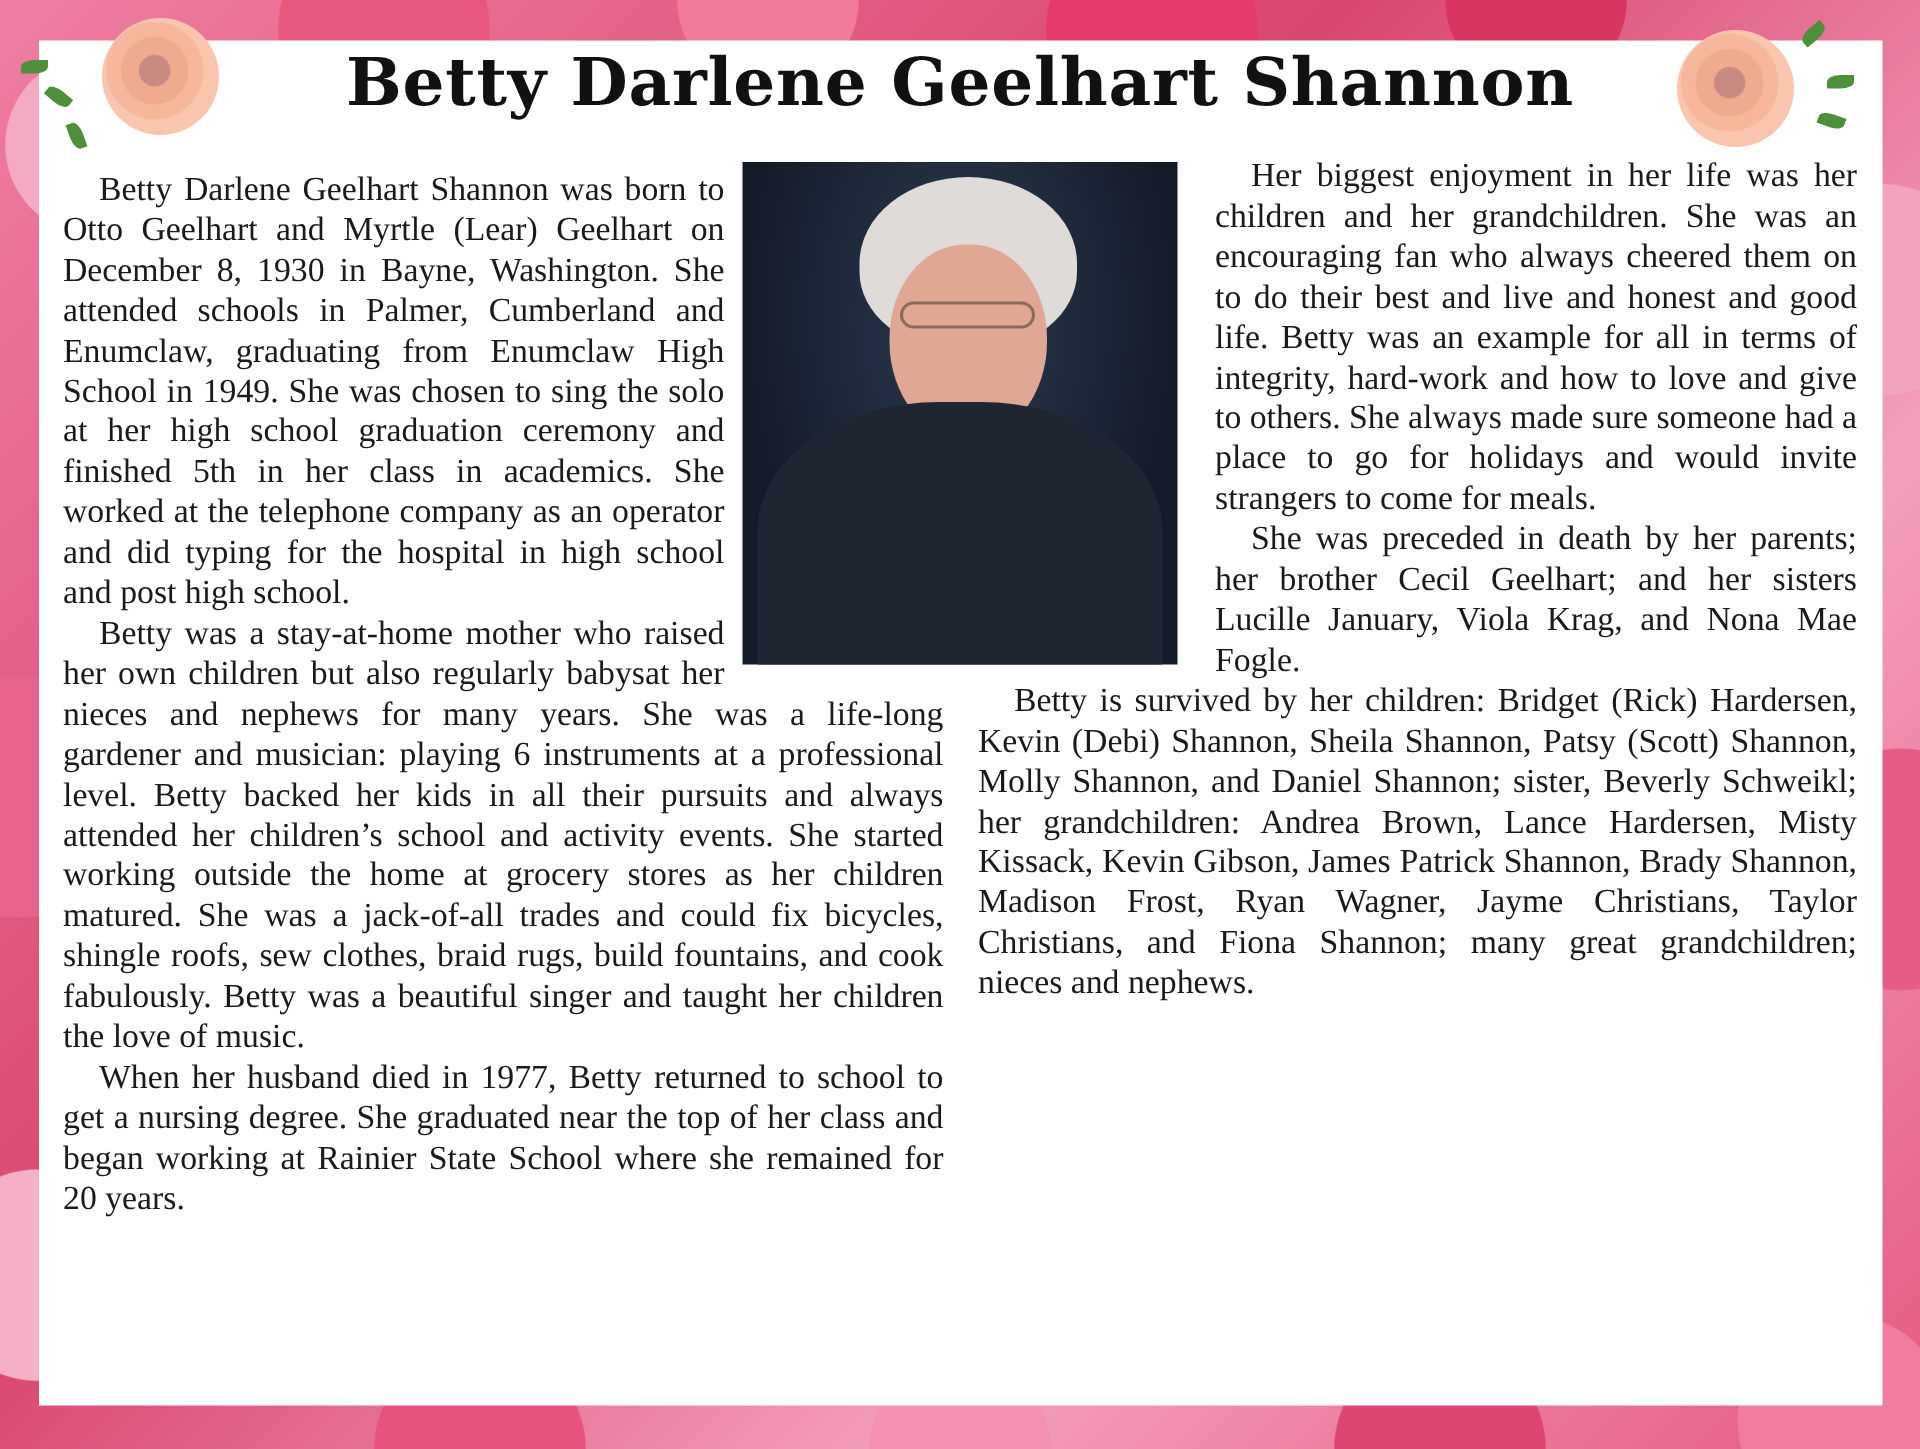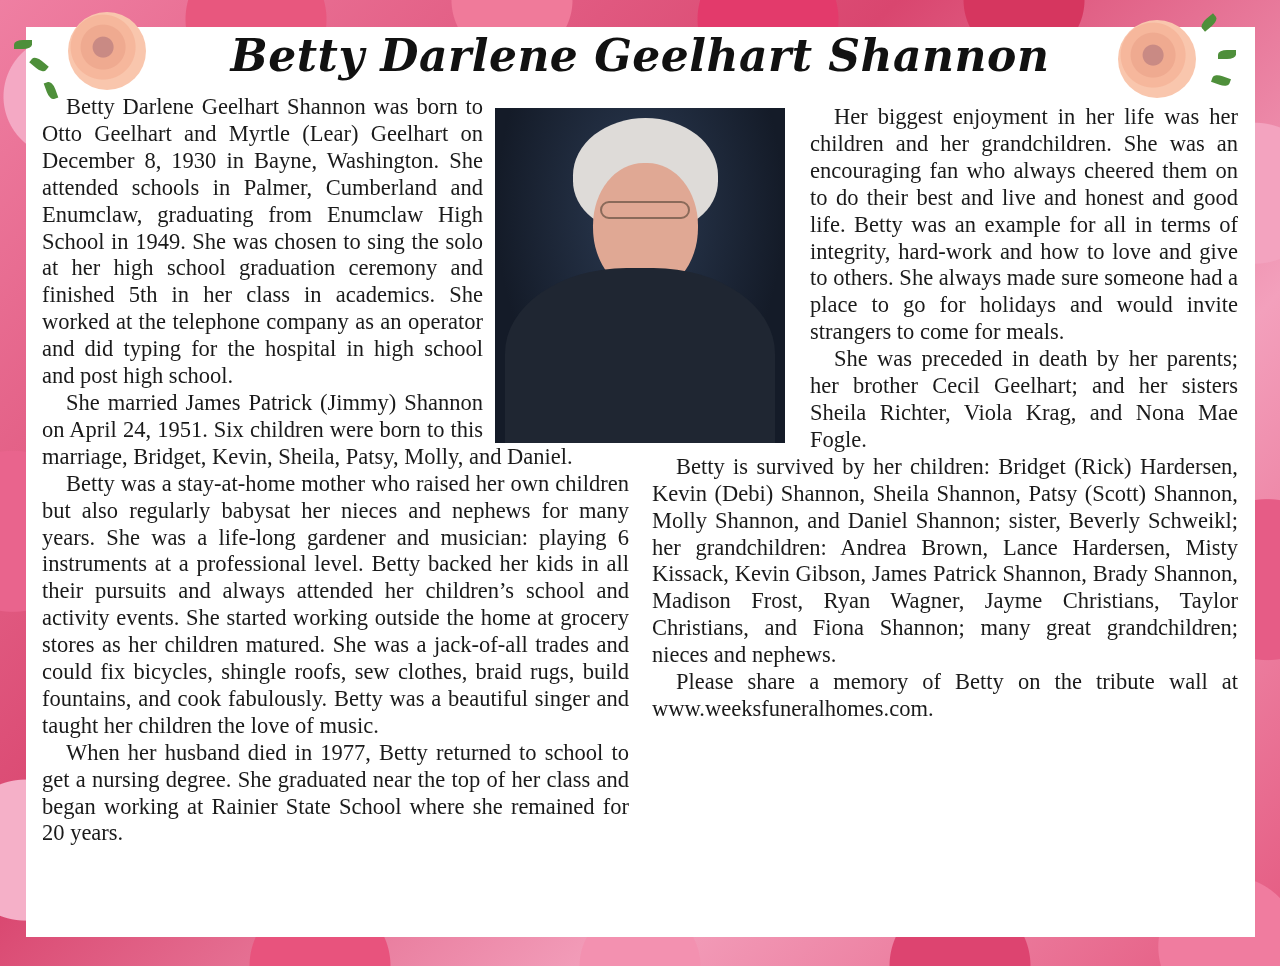--- a/index.html
+++ b/index.html
@@ -15,28 +15,28 @@
       radial-gradient(circle at 1% 55%, #e9648d 0 80px, transparent 81px),
       radial-gradient(circle at 2% 88%, #f5b0c8 0 70px, transparent 71px),
       radial-gradient(circle at 25% 100%, #e8537d 0 70px, transparent 71px),
       radial-gradient(circle at 50% 100%, #f391b0 0 60px, transparent 61px),
       radial-gradient(circle at 75% 100%, #dd4470 0 70px, transparent 71px),
       radial-gradient(circle at 96% 98%, #f07c9f 0 70px, transparent 71px),
       linear-gradient(135deg,#ef7fa2,#d9466f 40%,#f3a0bc 70%,#e4587f);
   }
   .panel{position:absolute;left:26px;top:27px;width:1229px;height:910px;background:#fff;}
   .title{position:absolute;left:0;top:30px;width:1280px;text-align:center;
-    font-family:"DejaVu Serif",serif;font-style:italic;font-weight:bold;font-size:44px;
+    font-family:"DejaVu Serif",serif;font-weight:bold;font-size:44px;
     color:#111;letter-spacing:0.5px;}
   .rose{position:absolute;width:78px;height:78px;border-radius:50%;
     background:radial-gradient(circle at 45% 45%, #c98a84 0 10px, #efaa90 11px 22px, #f6b79c 23px 32px, #f9c6ad 33px 39px);}
   .leaf{position:absolute;width:18px;height:9px;background:#4e8f3a;border-radius:50% 0 50% 0;}
   .col{position:absolute;font-family:"Liberation Serif",serif;font-size:22.5px;line-height:26.9px;color:#1a1a1a;text-align:justify;}
   .col p{margin:0;text-indent:24px;}
-  .col1{left:42px;top:94px;width:587px;}
+  .col1{left:42px;top:113px;width:587px;}
   .col2{left:652px;top:104px;width:586px;}
   .float-space-left{float:right;width:158px;height:338px;}
   .float-space-right{float:left;width:158px;height:338px;}
   .photo{position:absolute;left:495px;top:108px;width:290px;height:335px;
     background:radial-gradient(ellipse at 50% 30%, #2b3a52 0%, #141b28 70%);overflow:hidden;}
   .hair{position:absolute;left:78px;top:10px;width:145px;height:115px;border-radius:50% 50% 45% 45%;background:#dedbd8;}
   .face{position:absolute;left:98px;top:55px;width:105px;height:130px;border-radius:48% 48% 50% 50%;background:#e0a894;}
   .glasses{position:absolute;left:105px;top:93px;width:90px;height:18px;border:2px solid #8a6a5a;border-radius:10px;box-sizing:border-box;background:transparent;}
   .scarf{position:absolute;left:10px;top:160px;width:270px;height:190px;border-radius:45% 45% 0 0;background:#1f2632;}
 </style>
@@ -59,24 +59,22 @@
 <div class="photo">
   <div class="hair"></div>
   <div class="face"></div>
   <div class="glasses"></div>
   <div class="scarf"></div>
 </div>
 
 <div class="col col1">
   <div class="float-space-left" style="margin-right:-12px"></div>
   <p>Betty Darlene Geelhart Shannon was born to Otto Geelhart and Myrtle (Lear) Geelhart on December 8, 1930 in Bayne, Washington. She attended schools in Palmer, Cumberland and Enumclaw, graduating from Enumclaw High School in 1949. She was chosen to sing the solo at her high school graduation ceremony and finished 5th in her class in academics. She worked at the telephone company as an operator and did typing for the hospital in high school and post high school.</p>
-  <p>She married James Patrick (Jimmy) Shannon on April 24, 1951. Six children were born to this marriage, Bridget, Kevin, Sheila, Patsy, Molly, and Daniel.</p>
   <p>Betty was a stay-at-home mother who raised her own children but also regularly babysat her nieces and nephews for many years. She was a life-long gardener and musician: playing 6 instruments at a professional level. Betty backed her kids in all their pursuits and always attended her children’s school and activity events. She started working outside the home at grocery stores as her children matured. She was a jack-of-all trades and could fix bicycles, shingle roofs, sew clothes, braid rugs, build fountains, and cook fabulously. Betty was a beautiful singer and taught her children the love of music.</p>
   <p>When her husband died in 1977, Betty returned to school to get a nursing degree. She graduated near the top of her class and began working at Rainier State School where she remained for 20 years.</p>
 </div>
 
 <div class="col col2">
   <div class="float-space-right"></div>
   <p>Her biggest enjoyment in her life was her children and her grandchildren. She was an encouraging fan who always cheered them on to do their best and live and honest and good life. Betty was an example for all in terms of integrity, hard-work and how to love and give to others. She always made sure someone had a place to go for holidays and would invite strangers to come for meals.</p>
-  <p>She was preceded in death by her parents; her brother Cecil Geelhart; and her sisters Sheila Richter, Viola Krag, and Nona Mae Fogle.</p>
+  <p>She was preceded in death by her parents; her brother Cecil Geelhart; and her sisters Lucille January, Viola Krag, and Nona Mae Fogle.</p>
   <p>Betty is survived by her children: Bridget (Rick) Hardersen, Kevin (Debi) Shannon, Sheila Shannon, Patsy (Scott) Shannon, Molly Shannon, and Daniel Shannon; sister, Beverly Schweikl; her grandchildren: Andrea Brown, Lance Hardersen, Misty Kissack, Kevin Gibson, James Patrick Shannon, Brady Shannon, Madison Frost, Ryan Wagner, Jayme Christians, Taylor Christians, and Fiona Shannon; many great grandchildren; nieces and nephews.</p>
-  <p>Please share a memory of Betty on the tribute wall at www.weeksfuneralhomes.com.</p>
 </div>
 
 </body></html>

